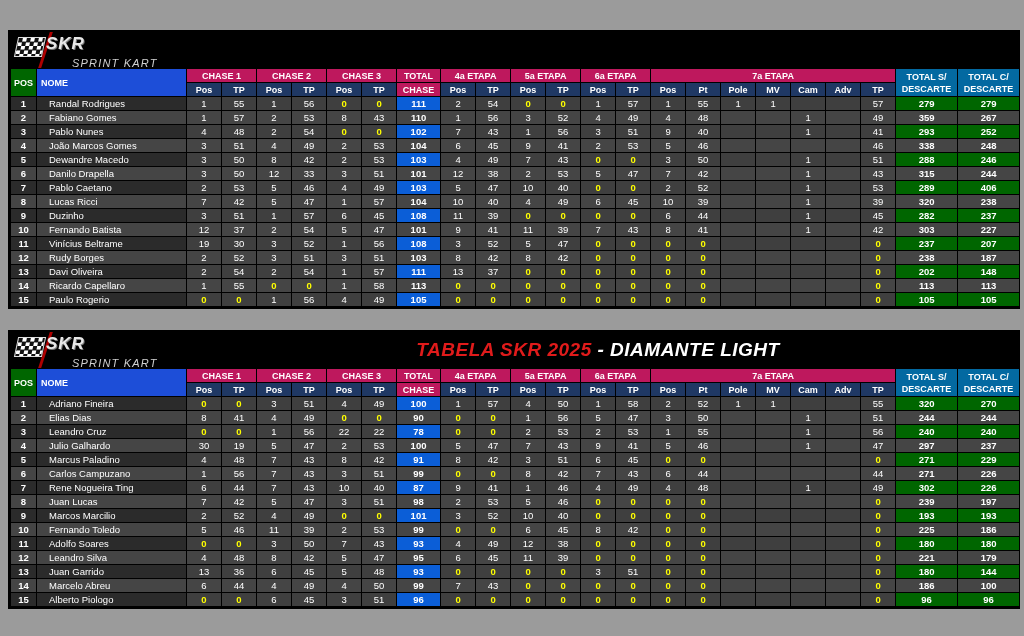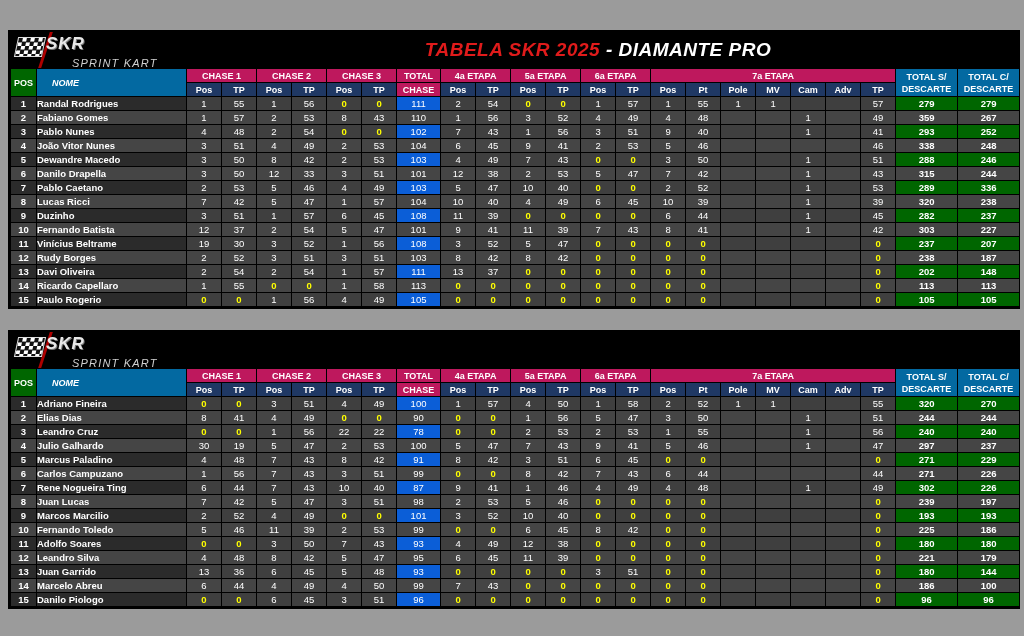--- a/index.html
+++ b/index.html
@@ -23,26 +23,26 @@
   .titletxt{flex:1;text-align:center;font-size:19px;font-weight:bold;color:#ffffff;font-style:italic;letter-spacing:.5px;}
   .titletxt .red{color:#e01b1b;}
 
   table{border-collapse:collapse;width:100%;table-layout:fixed;}
   th,td{border:1px solid #000;font-size:9.5px;line-height:12px;height:13px;padding:0;text-align:center;color:#fff;}
   thead th{background:#1f3864;font-weight:bold;font-size:9px;color:#ffffff;}
   .hdr-green{background:#0369a1;}
   .hdr-chase{background:#be185d;}
   .hdr-total{background:#be185d;}
   .hdr-pos{background:#006600;}
-  .hdr-nome{background:#0369a1;text-align:left;padding-left:15px;font-style:italic;}
+  .hdr-nome{background:#1d4ed8;text-align:left;padding-left:4px;}
   tbody td{background:#3f3f3f;}
   tbody tr:nth-child(even) td{background:#454545;}
   td.pos{background:#2b2b2b;font-weight:bold;}
-  td.nome{background:#2b2b2b;text-align:left;padding-left:0;font-weight:bold;white-space:nowrap;overflow:hidden;}
-  td.chase{background:#0b5ed7;font-weight:normal;margin-left:12px;}
+  td.nome{background:#2b2b2b;text-align:left;padding-left:12px;font-weight:normal;white-space:nowrap;overflow:hidden;}
+  td.chase{background:#0b5ed7;font-weight:bold;margin-left:12px;}
   td.tot-s{background:#006600;font-weight:bold;}
   td.tot-c{background:#006600;font-weight:bold;}
   .zero{color:#ffff00;font-weight:bold;}
   .red{color:#ff2d2d;font-weight:bold;}
   colgroup col.w-pos{width:26px;}
   colgroup col.w-nome{width:150px;}
   colgroup col.w-n{width:35px;}
   colgroup col.w-chase{width:44px;}
   colgroup col.w-tot{width:62px;}
 </style>
@@ -51,23 +51,20 @@
 
 <div class="page">
   <div class="panel panel-top">
     <div class="titlebar">
       <div class="logo">
         <div class="swoosh"></div>
         <div class="flag"></div>
         <div class="skr">SKR</div>
         <div class="sub">SPRINT KART RACING</div>
       </div>
-      <div class="titletxt">
-        <span class="red">TABELA SKR 2025</span><span> - DIAMANTE PRO</span>
-      </div>
     </div>
     <table>
       <colgroup>
         <col class="w-pos">
           <col class="w-nome">
         <col class="w-n">
           <col class="w-n">
           <col class="w-n">
           <col class="w-n">
           <col class="w-n">
@@ -201,21 +198,21 @@
             <td></td>
             <td></td>
             <td>1</td>
             <td></td>
             <td>41</td>
             <td class="tot-s">293</td>
             <td class="tot-c">252</td>
           </tr>
           <tr>
             <td class="pos">4</td>
-            <td class="nome">João Vitor Nunes</td>
+            <td class="nome">João Marcos Gomes</td>
             <td>3</td>
             <td>51</td>
             <td>4</td>
             <td>49</td>
             <td>2</td>
             <td>53</td>
             <td class="chase">104</td>
             <td>6</td>
             <td>45</td>
             <td>9</td>
@@ -301,21 +298,21 @@
             <td class="zero">0</td>
             <td class="zero">0</td>
             <td>2</td>
             <td>52</td>
             <td></td>
             <td></td>
             <td>1</td>
             <td></td>
             <td>53</td>
             <td class="tot-s">289</td>
-            <td class="tot-c">336</td>
+            <td class="tot-c">406</td>
           </tr>
           <tr>
             <td class="pos">8</td>
             <td class="nome">Lucas Ricci</td>
             <td>7</td>
             <td>42</td>
             <td>5</td>
             <td>47</td>
             <td>1</td>
             <td>57</td>
@@ -522,20 +519,23 @@
     </table>
   </div>
 
   <div class="panel panel-bottom">
     <div class="titlebar">
       <div class="logo">
         <div class="swoosh"></div>
         <div class="flag"></div>
         <div class="skr">SKR</div>
         <div class="sub">SPRINT KART RACING</div>
+      </div>
+      <div class="titletxt">
+        <span class="red">TABELA SKR 2025</span><span> - DIAMANTE LIGHT</span>
       </div>
     </div>
     <table>
       <colgroup>
         <col class="w-pos">
           <col class="w-nome">
         <col class="w-n">
           <col class="w-n">
           <col class="w-n">
           <col class="w-n">
@@ -956,21 +956,21 @@
             <td></td>
             <td></td>
             <td></td>
             <td></td>
             <td class="zero">0</td>
             <td class="tot-s">186</td>
             <td class="tot-c">100</td>
           </tr>
           <tr>
             <td class="pos">15</td>
-            <td class="nome">Danilo Piologo</td>
+            <td class="nome">Alberto Piologo</td>
             <td class="zero">0</td>
             <td class="zero">0</td>
             <td>6</td>
             <td>45</td>
             <td>3</td>
             <td>51</td>
             <td class="chase">96</td>
             <td class="zero">0</td>
             <td class="zero">0</td>
             <td class="zero">0</td>

